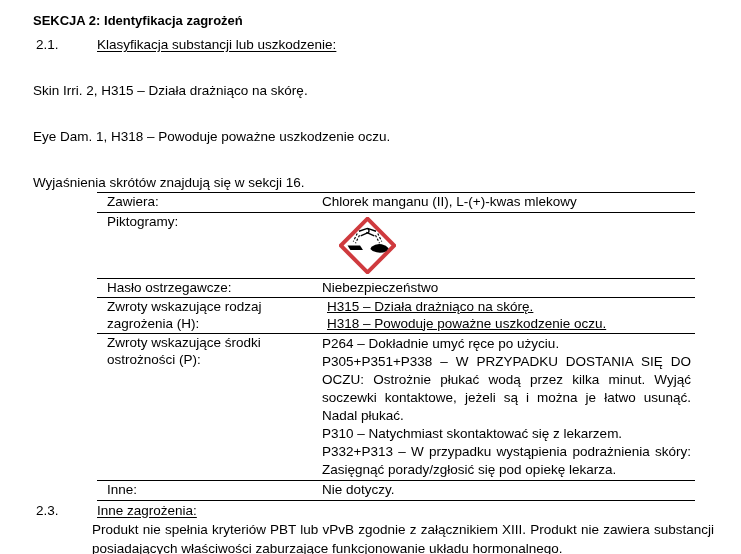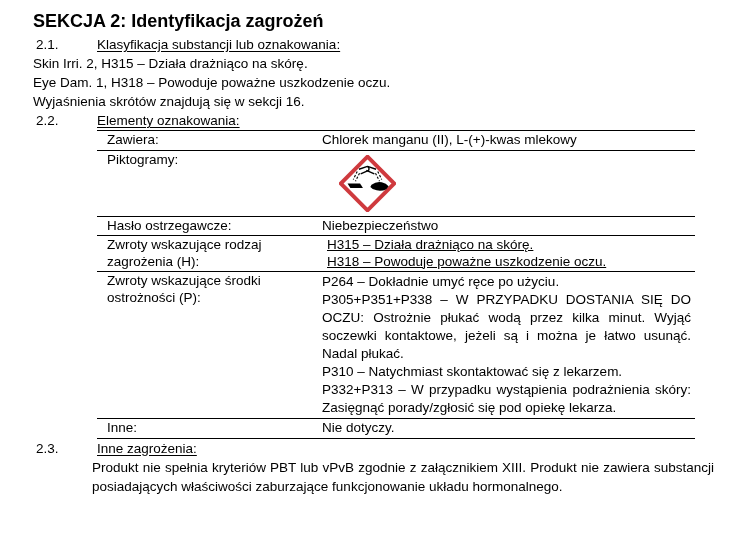--- a/index.html
+++ b/index.html
@@ -14,39 +14,39 @@
     background: #ffffff;
     color: #000000;
     font-family: "Liberation Sans", "DejaVu Sans", sans-serif;
     font-size: 13.5px;
     overflow: hidden;
     box-sizing: border-box;
     padding: 12px 8px 0 33px;
   }
   .title {
     font-weight: bold;
-    font-size: 18px;
+    font-size: 13px;
     line-height: 18px;
   }
   .num-row {
     display: flex;
     line-height: 19px;
   }
   .num-row.first { margin-top: 5px; align-items: flex-end; }
   .num {
     width: 64px;
     flex-shrink: 0;
     padding-left: 3px;
     box-sizing: border-box;
   }
   .heading {
     text-decoration: underline;
     text-underline-offset: 2px;
   }
-  .plain { line-height: 19px; }
+  .plain { line-height: 19px; margin-top: 27px; }
 
   .hz-table {
     margin-left: 64px;
     width: 598px;
     border-top: 1.5px solid #000;
     box-sizing: border-box;
   }
   .trow {
     display: flex;
     border-bottom: 1.5px solid #000;
@@ -80,31 +80,27 @@
 </style>
 </head>
 <body>
 
 <div class="page">
 
   <div class="title">SEKCJA 2: Identyfikacja zagrożeń</div>
 
   <div class="num-row first">
     <span class="num">2.1.</span>
-    <span class="heading">Klasyfikacja substancji lub oznakowania:</span>
+    <span class="heading">Klasyfikacja substancji lub uszkodzenie:</span>
   </div>
 
   <div class="plain">Skin Irri. 2, H315 – Działa drażniąco na skórę.</div>
   <div class="plain">Eye Dam. 1, H318 – Powoduje poważne uszkodzenie oczu.</div>
   <div class="plain">Wyjaśnienia skrótów znajdują się w sekcji 16.</div>
 
-  <div class="num-row">
-    <span class="num">2.2.</span>
-    <span class="heading">Elementy oznakowania:</span>
-  </div>
 
   <div class="hz-table">
 
     <div class="trow">
       <div class="tlabel">Zawiera:</div>
       <div class="tvalue">Chlorek manganu (II), L-(+)-kwas mlekowy</div>
     </div>
 
     <div class="trow">
       <div class="tlabel">Piktogramy:</div>

